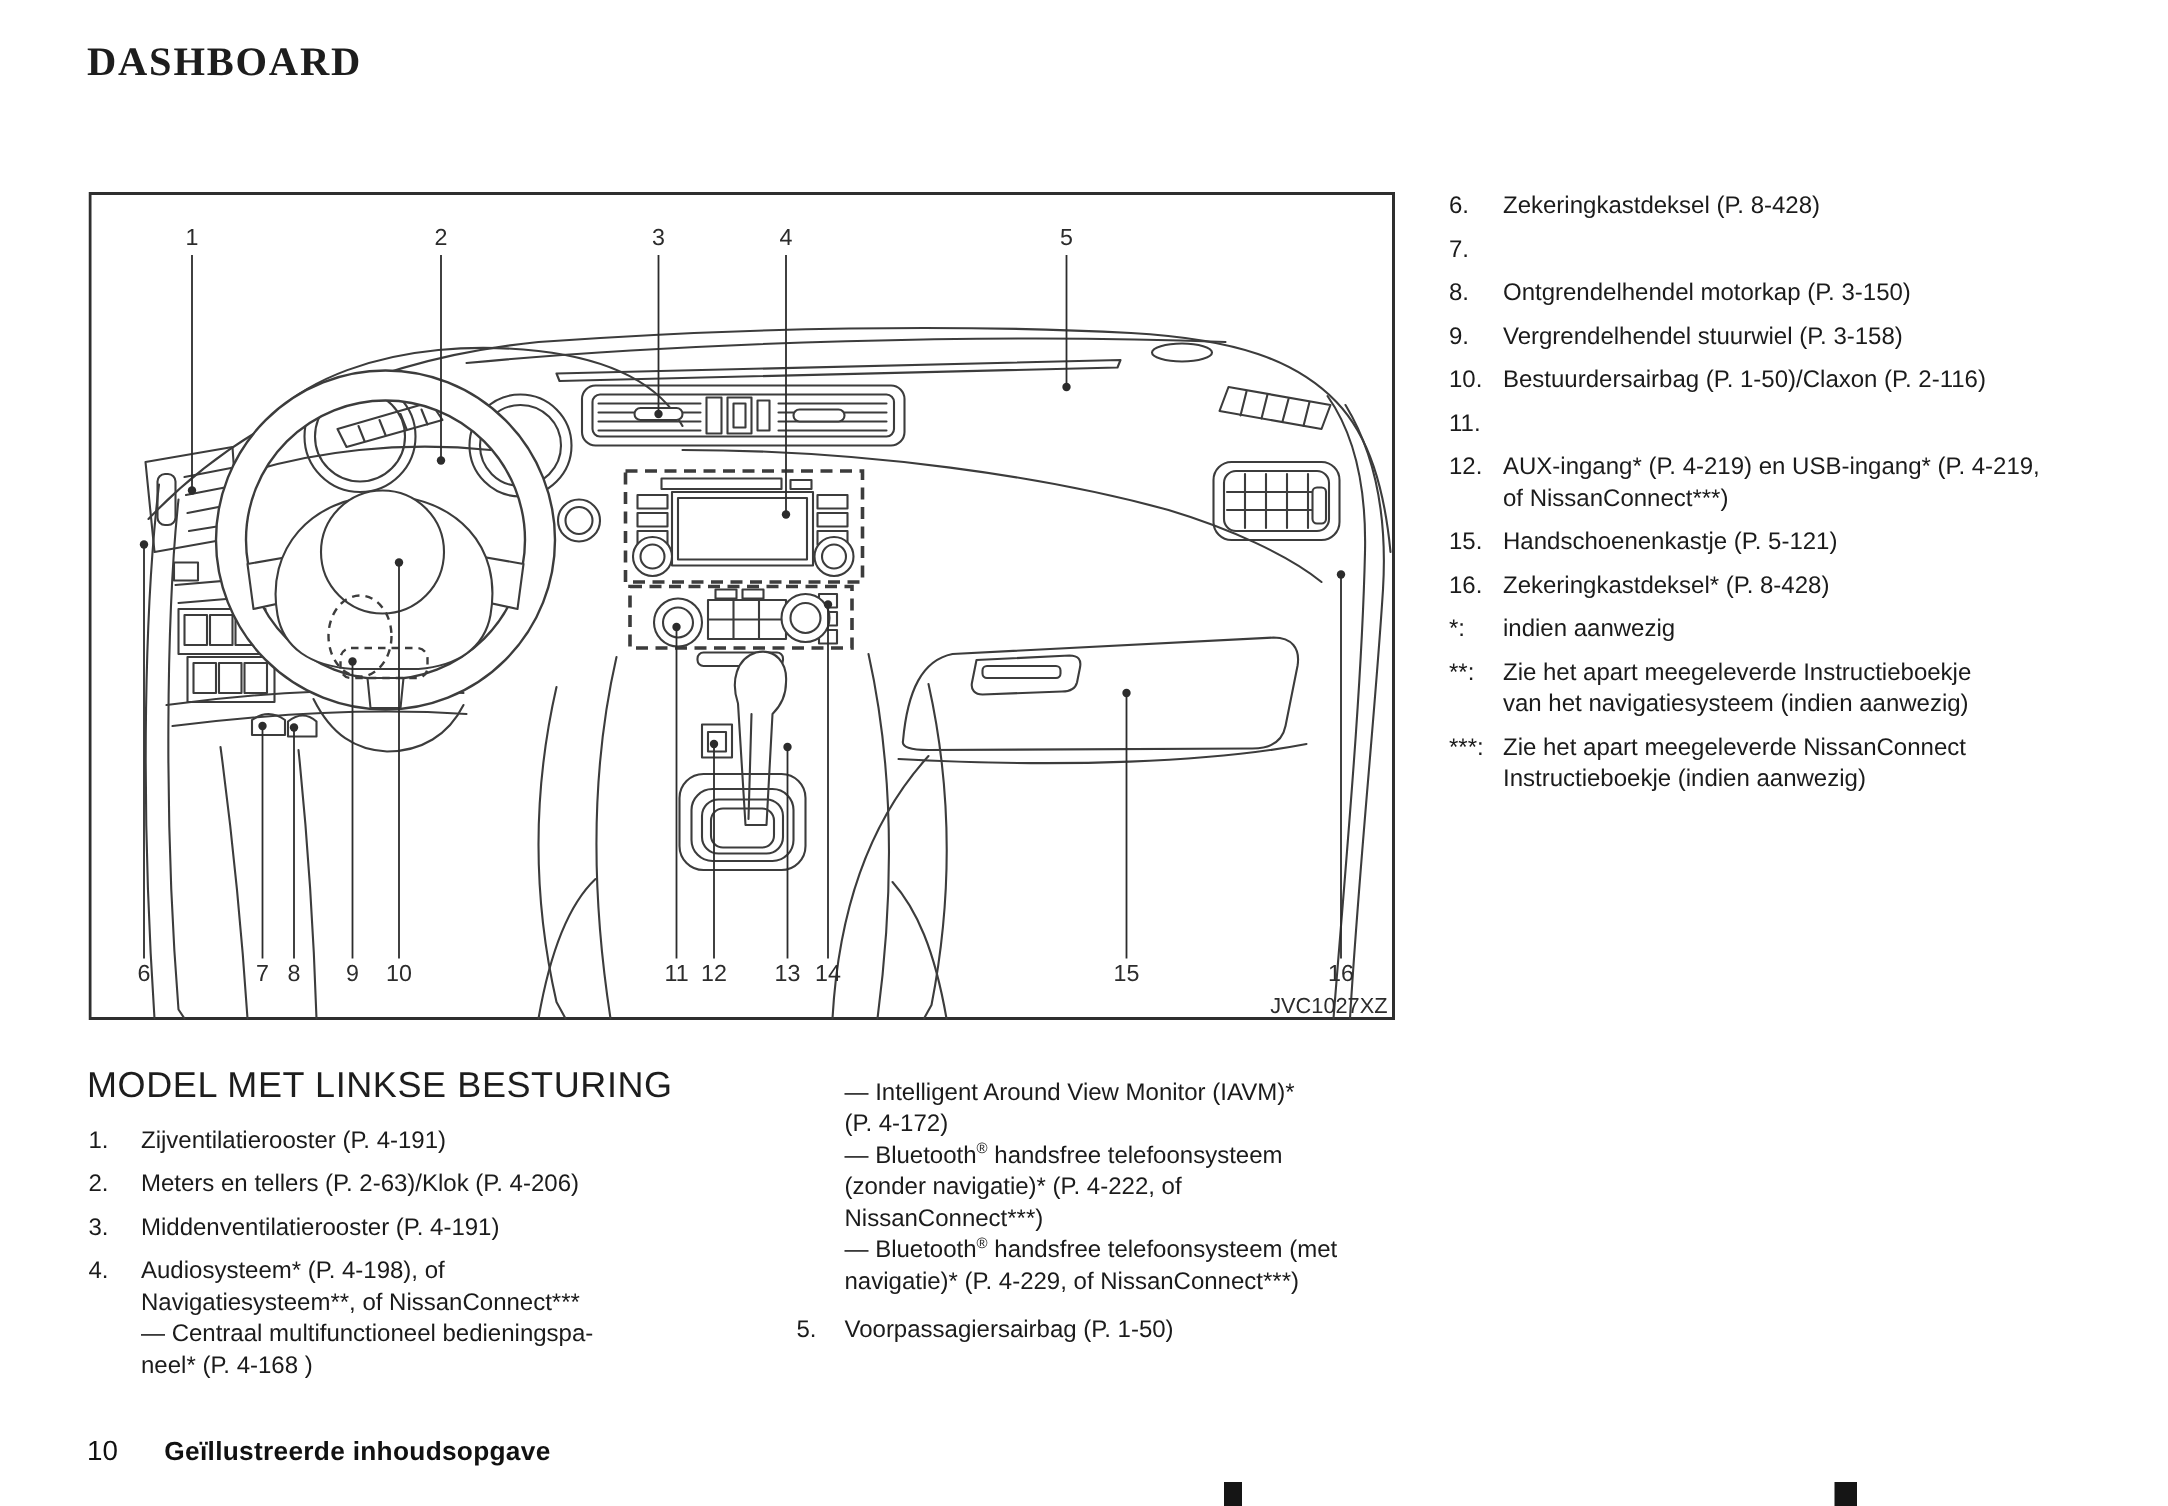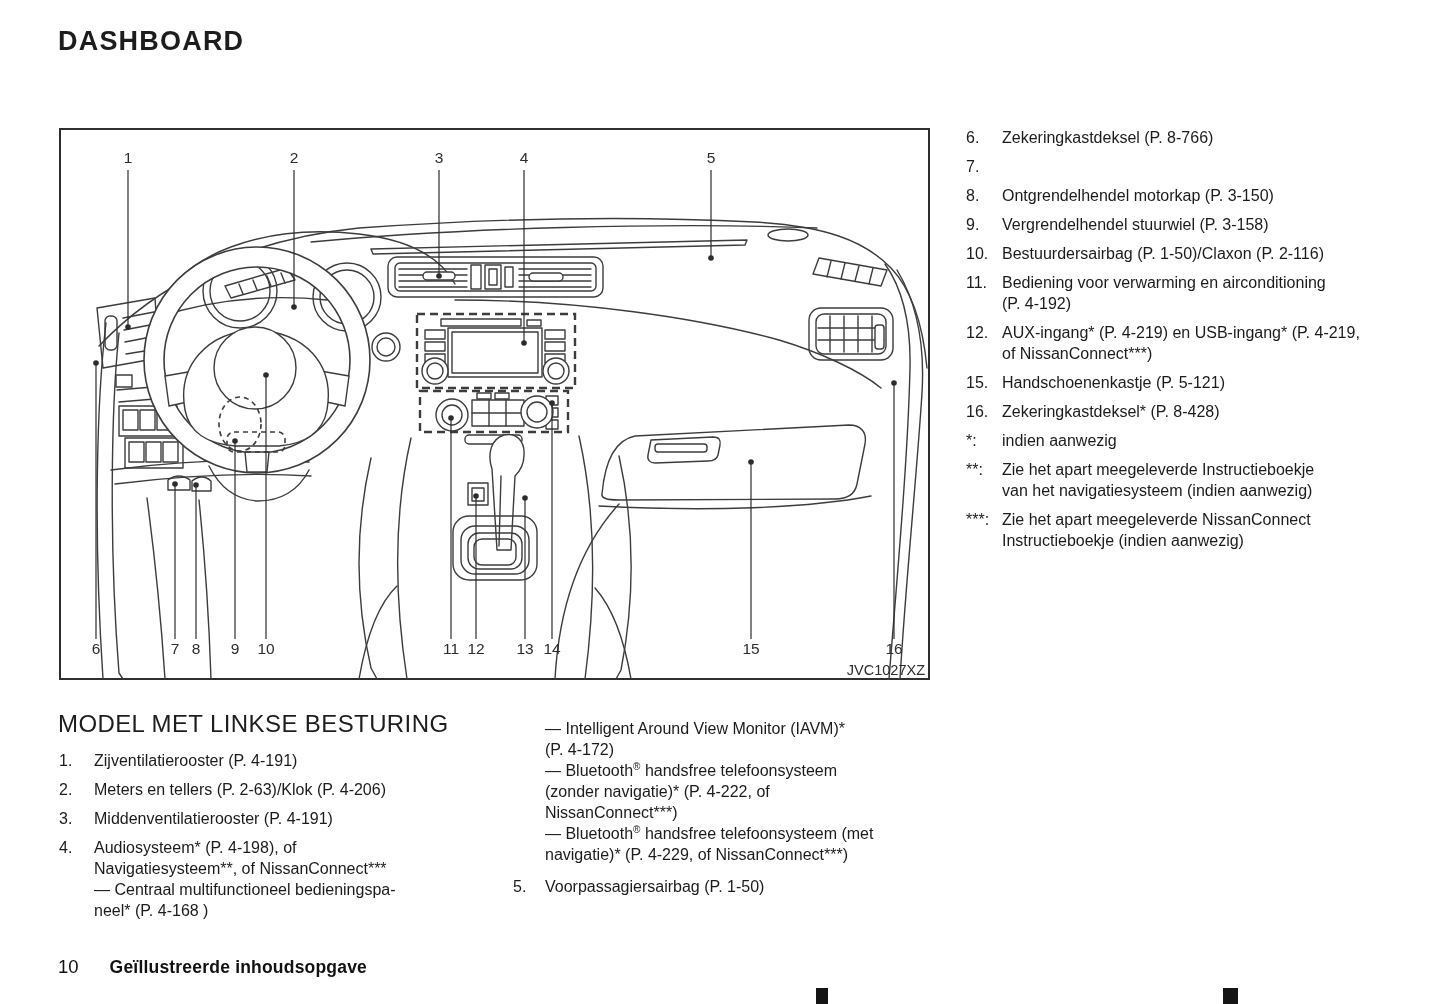--- a/index.html
+++ b/index.html
@@ -3,42 +3,42 @@
 <meta charset="utf-8">
 <style>
   html,body { margin:0; padding:0; }
   body {
     width:1445px; height:1004px; position:relative; overflow:hidden;
     background:#ffffff; color:#1b1b1b;
     font-family:"Liberation Sans", sans-serif;
   }
   .page-title {
     position:absolute; left:58px; top:26px; margin:0;
-    font-size:27px; font-weight:600; letter-spacing:1.2px; color:#1d1d1d;
+    font-size:27px; font-weight:600; letter-spacing:1.2px; color:#1d1d1d;font-family:Liberation Serif, serif;
   }
   .figure-box { position:absolute; left:59px; top:128px; width:872px; height:553px; margin:0; }
   .figure-box svg { display:block; }
 
   .ln  { fill:none; stroke:#3c3c3c; stroke-width:1.4; stroke-linecap:round; stroke-linejoin:round; }
   .fw  { fill:#ffffff; }
   .dsh { fill:none; stroke:#3c3c3c; stroke-width:2.4; stroke-dasharray:8 5; }
   .dsh2{ fill:none; stroke:#3c3c3c; stroke-width:1.6; stroke-dasharray:5 4; }
   .leader { stroke:#2c2c2c; stroke-width:1.2; }
   .dot { fill:#2c2c2c; }
   .cnum { font:15.5px "Liberation Sans", sans-serif; fill:#2c2c2c; text-anchor:middle; }
   .figcode { font:14.5px "Liberation Sans", sans-serif; fill:#2c2c2c; text-anchor:end; }
 
   .legend { position:absolute; font-size:16px; line-height:21px; color:#1b1b1b; }
   .legend-right { left:966px; top:127px; width:440px; }
   .li { display:flex; margin-bottom:8px; }
   .li .num { flex:none; }
   .legend-right .num { width:36px; }
   .bottom-left { left:59px; top:750px; width:410px; }
   .bottom-left .num { width:35px; }
-  .bottom-mid { left:513px; top:718px; width:440px; }
+  .bottom-mid { left:531px; top:718px; width:440px; }
   .bottom-mid .num { width:32px; }
   .bottom-mid .li { margin-bottom:11px; }
   .section-heading {
     position:absolute; left:58px; top:710px; margin:0;
     font-size:24px; font-weight:400; letter-spacing:0.4px; color:#1d1d1d;
   }
   sup { font-size:10px; line-height:0; }
 
   .page-footer { position:absolute; left:58px; top:956px; display:flex; align-items:baseline; color:#111; }
   .page-footer .pnum { font-size:18.5px; font-weight:400; }
@@ -261,40 +261,39 @@
         <text x="835" y="526" class="cnum">16</text>
       </g>
 
     <text id="figure-code" class="figcode" x="866" y="547">JVC1027XZ</text>
   </svg>
 </figure>
 
 <section class="legend legend-right" id="right-list">
     <div class="li">
       <span class="num">6.</span>
-      <span class="txt">Zekeringkastdeksel (P. 8-766)</span>
+      <span class="txt">Zekeringkastdeksel (P. 8-428)</span>
     </div>
     <div class="li">
       <span class="num">7.</span>
     </div>
     <div class="li">
       <span class="num">8.</span>
       <span class="txt">Ontgrendelhendel motorkap (P. 3-150)</span>
     </div>
     <div class="li">
       <span class="num">9.</span>
       <span class="txt">Vergrendelhendel stuurwiel (P. 3-158)</span>
     </div>
     <div class="li">
       <span class="num">10.</span>
       <span class="txt">Bestuurdersairbag (P. 1-50)/Claxon (P. 2-116)</span>
     </div>
     <div class="li">
       <span class="num">11.</span>
-      <span class="txt">Bediening voor verwarming en airconditioning<br>(P. 4-192)</span>
     </div>
     <div class="li">
       <span class="num">12.</span>
       <span class="txt">AUX-ingang* (P. 4-219) en USB-ingang* (P. 4-219,<br>of NissanConnect***)</span>
     </div>
     <div class="li">
       <span class="num">15.</span>
       <span class="txt">Handschoenenkastje (P. 5-121)</span>
     </div>
     <div class="li">

